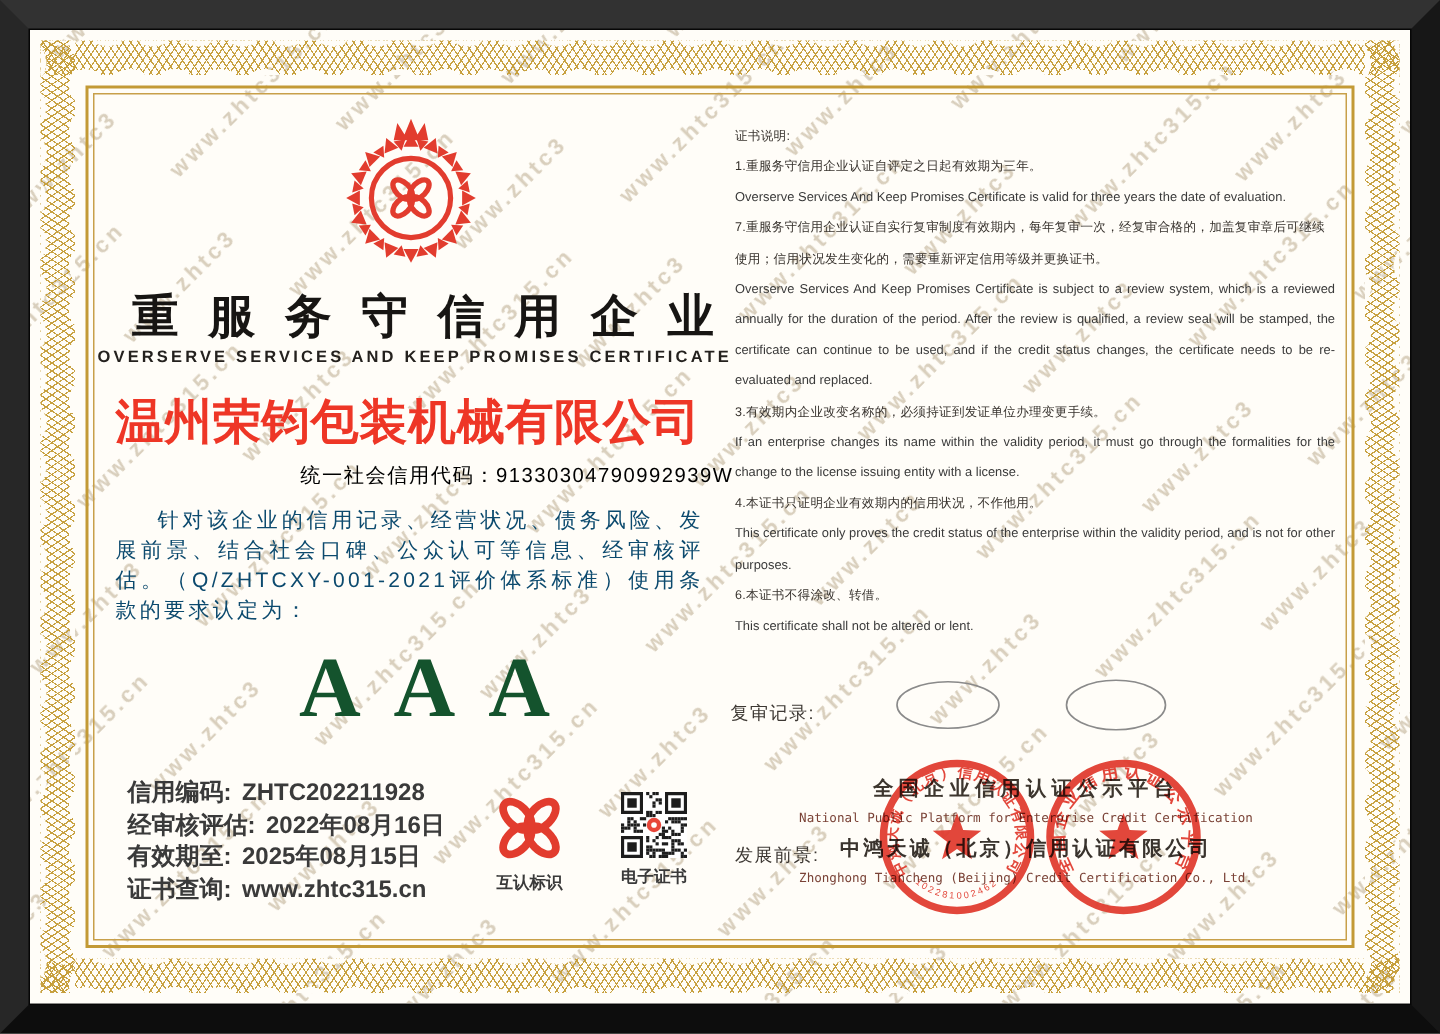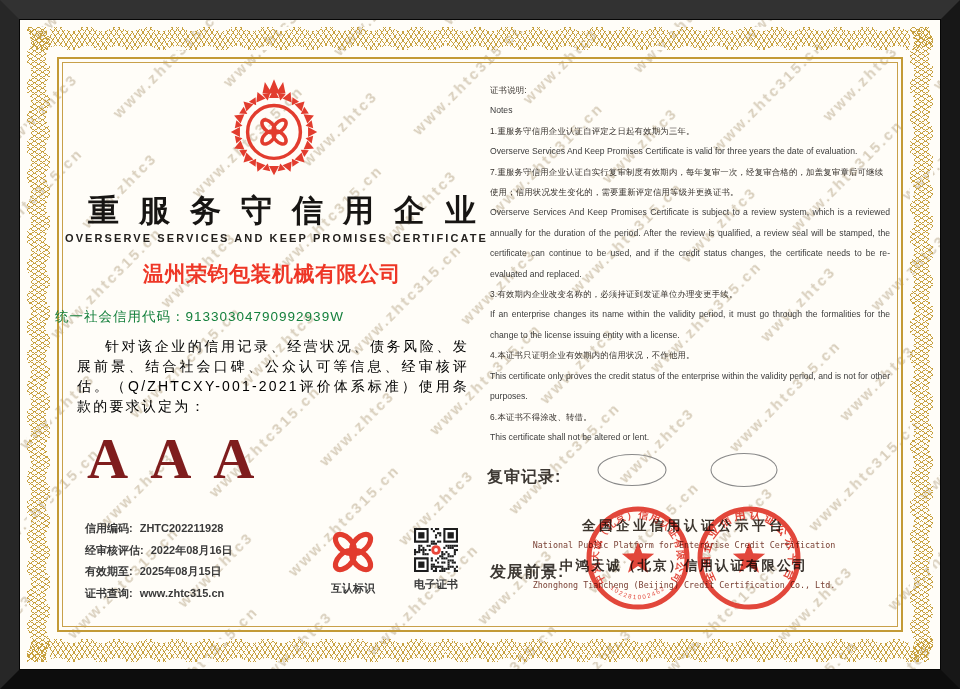--- a/index.html
+++ b/index.html
@@ -32,40 +32,40 @@
   .goldline::after{content:"";position:absolute;inset:3px;border:1px solid #c8a04a;}
   
   .content{position:absolute;inset:0;z-index:4;}
   .content .abs{position:absolute;}
   
   .emblem{left:206px;top:58px;}
   .title{left:45px;top:170px;width:414px;text-align:center;font-family:"Liberation Serif","DejaVu Serif",serif;
          font-weight:700;font-size:31px;letter-spacing:20px;padding-left:20px;color:#171513;white-space:nowrap;}
   .subtitle{left:45px;top:212px;width:414px;text-align:center;font-size:11px;font-weight:700;
             letter-spacing:2.1px;color:#24211e;white-space:nowrap;}
-  .company{left:35px;top:240px;width:434px;text-align:center;font-size:21px;font-weight:600;
+  .company{left:35px;top:240px;width:434px;text-align:center;font-size:32px;font-weight:600;
            color:#ee3626;letter-spacing:.5px;white-space:nowrap;}
-  .creditcode{left:35px;top:288px;width:434px;text-align:left;font-size:13.5px;color:#15803d;
+  .creditcode{left:35px;top:288px;width:434px;text-align:right;font-size:13.5px;color:#000000;
               letter-spacing:1px;font-weight:500;white-space:nowrap;}
   .evalpara{left:57px;top:316px;width:392px;font-size:14px;line-height:20px;letter-spacing:2.2px;
-            color:#000000;text-align:justify;text-indent:2em;font-weight:500;}
-  .rating{left:45px;top:408px;width:414px;text-align:left;font-family:"Liberation Serif","DejaVu Serif",serif;
-          font-weight:700;font-size:57px;letter-spacing:22px;padding-left:22px;color:#7f1d1d;line-height:62px;}
-  .details{left:65px;top:498px;font-size:11px;color:#3a3a3a;font-weight:600;}
+            color:#0c4a6e;text-align:justify;text-indent:2em;font-weight:500;}
+  .rating{left:45px;top:408px;width:414px;text-align:center;font-family:"Liberation Serif","DejaVu Serif",serif;
+          font-weight:700;font-size:57px;letter-spacing:22px;padding-left:22px;color:#14532d;line-height:62px;}
+  .details{left:65px;top:498px;font-size:16px;color:#3a3a3a;font-weight:600;}
   .details .row{display:flex;gap:7px;line-height:21.6px;}
   .markblock{text-align:center;}
   .markblock .lbl{font-size:11px;color:#3a3a3a;font-weight:600;margin-top:5px;}
   .mutual{left:301px;top:508px;width:64px;}
   .ecert{left:384px;top:508px;width:64px;}
   
   .notes{left:470px;top:60px;width:400px;color:#333;}
   .notes p{margin:0;line-height:20.4px;}
   .notes .cn{font-size:8.4px;letter-spacing:.2px;color:#37322d;}
   .notes .en{font-size:8.6px;color:#3a3a3a;text-align:justify;}
-  .rev-label,.iss-label{font-size:16px;font-weight:700;color:#3d3833;letter-spacing:1px;}
+  .rev-label,.iss-label{font-size:12px;font-weight:400;color:#3d3833;letter-spacing:1px;}
   .pl-cn{position:absolute;left:460px;width:408px;top:497px;text-align:center;font-size:13.5px;font-weight:700;
          letter-spacing:3.5px;color:#3d362e;white-space:nowrap;}
   .pl-en{position:absolute;left:460px;width:408px;top:520px;text-align:center;
          font-family:"DejaVu Sans Mono","Liberation Mono",monospace;font-size:8.4px;color:#7a4236;white-space:nowrap;}
   .co-cn{position:absolute;left:460px;width:408px;top:537px;text-align:center;font-size:13.5px;font-weight:700;
          letter-spacing:2px;color:#39332d;white-space:nowrap;}
   .co-en{position:absolute;left:460px;width:408px;top:560px;text-align:center;
          font-family:"DejaVu Sans Mono","Liberation Mono",monospace;font-size:8.4px;color:#7a4236;white-space:nowrap;}
   .seal{position:absolute;mix-blend-mode:multiply;opacity:.93;}
   svg{display:block;}
@@ -301,21 +301,20 @@
                 <rect x="4" y="32" width="6" height="6"></rect>
             </g>
             <circle cx="21" cy="21" r="4.6" fill="#e8463a"></circle>
             <circle cx="21" cy="21" r="1.8" fill="#fff"></circle>
           </svg>
           <div class="lbl">电子证书</div>
         </div>
 
         <div class="abs notes">
           <p class="cn">证书说明:</p>
-          <p class="en">Notes</p>
           <p class="cn">1.重服务守信用企业认证自评定之日起有效期为三年。</p>
           <p class="en">Overserve Services And Keep Promises Certificate is valid for three years the date of evaluation.</p>
           <p class="cn">7.重服务守信用企业认证自实行复审制度有效期内，每年复审一次，经复审合格的，加盖复审章后可继续使用；信用状况发生变化的，需要重新评定信用等级并更换证书。</p>
           <p class="en">Overserve Services And Keep Promises Certificate is subject to a review system, which is a reviewed annually for the duration of the period. After the review is qualified, a review seal will be stamped, the certificate can continue to be used, and if the credit status changes, the certificate needs to be re-evaluated and replaced.</p>
           <p class="cn">3.有效期内企业改变名称的，必须持证到发证单位办理变更手续。</p>
           <p class="en">If an enterprise changes its name within the validity period, it must go through the formalities for the change to the license issuing entity with a license.</p>
           <p class="cn">4.本证书只证明企业有效期内的信用状况，不作他用。</p>
           <p class="en">This certificate only proves the credit status of the enterprise within the validity period, and is not for other purposes.</p>
           <p class="cn">6.本证书不得涂改、转借。</p>
           <p class="en">This certificate shall not be altered or lent.</p>

